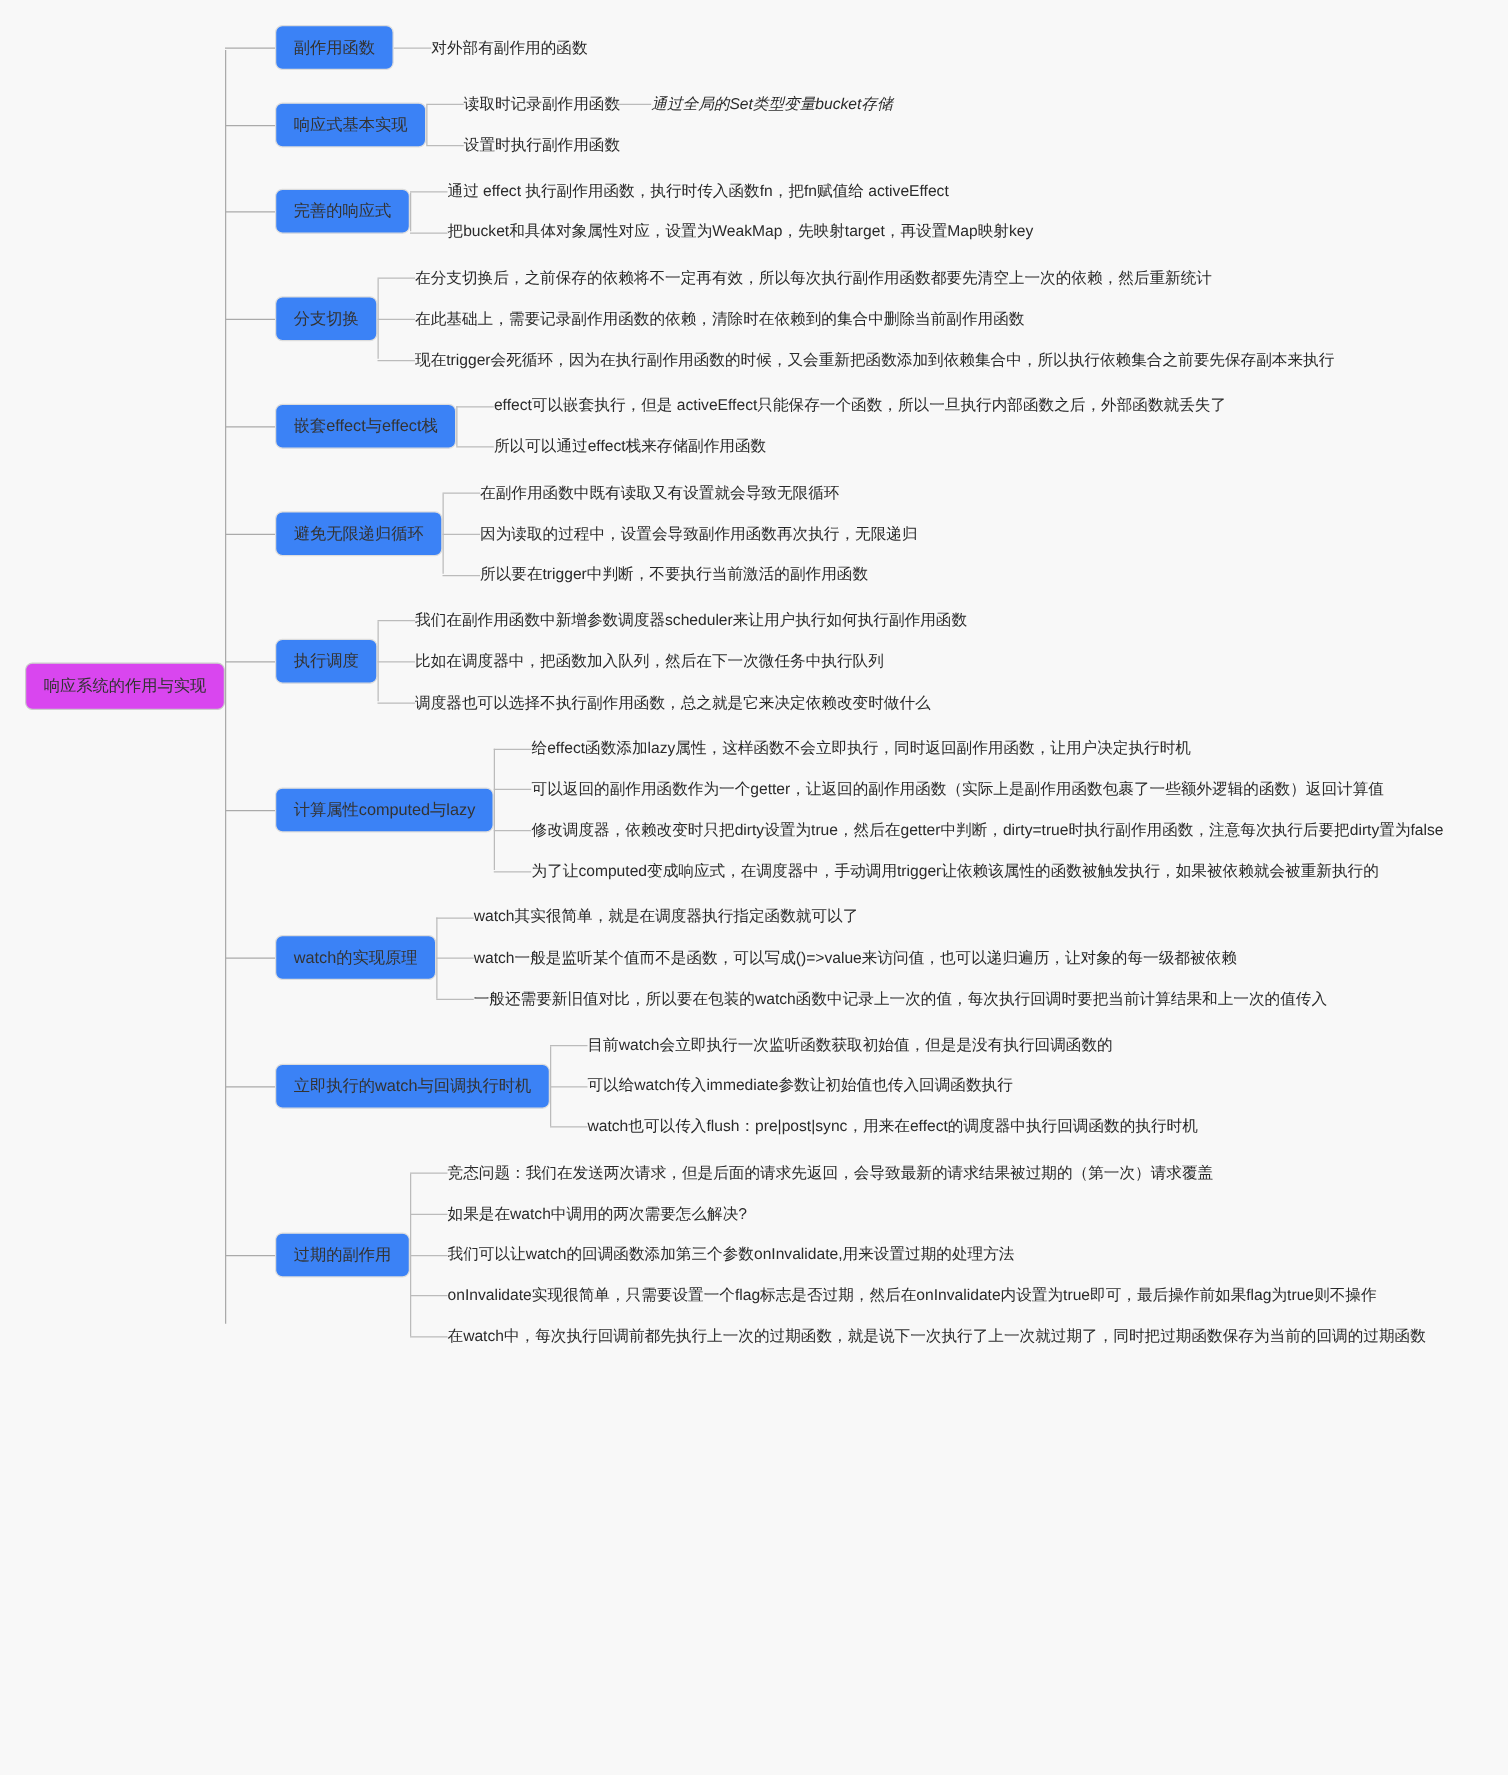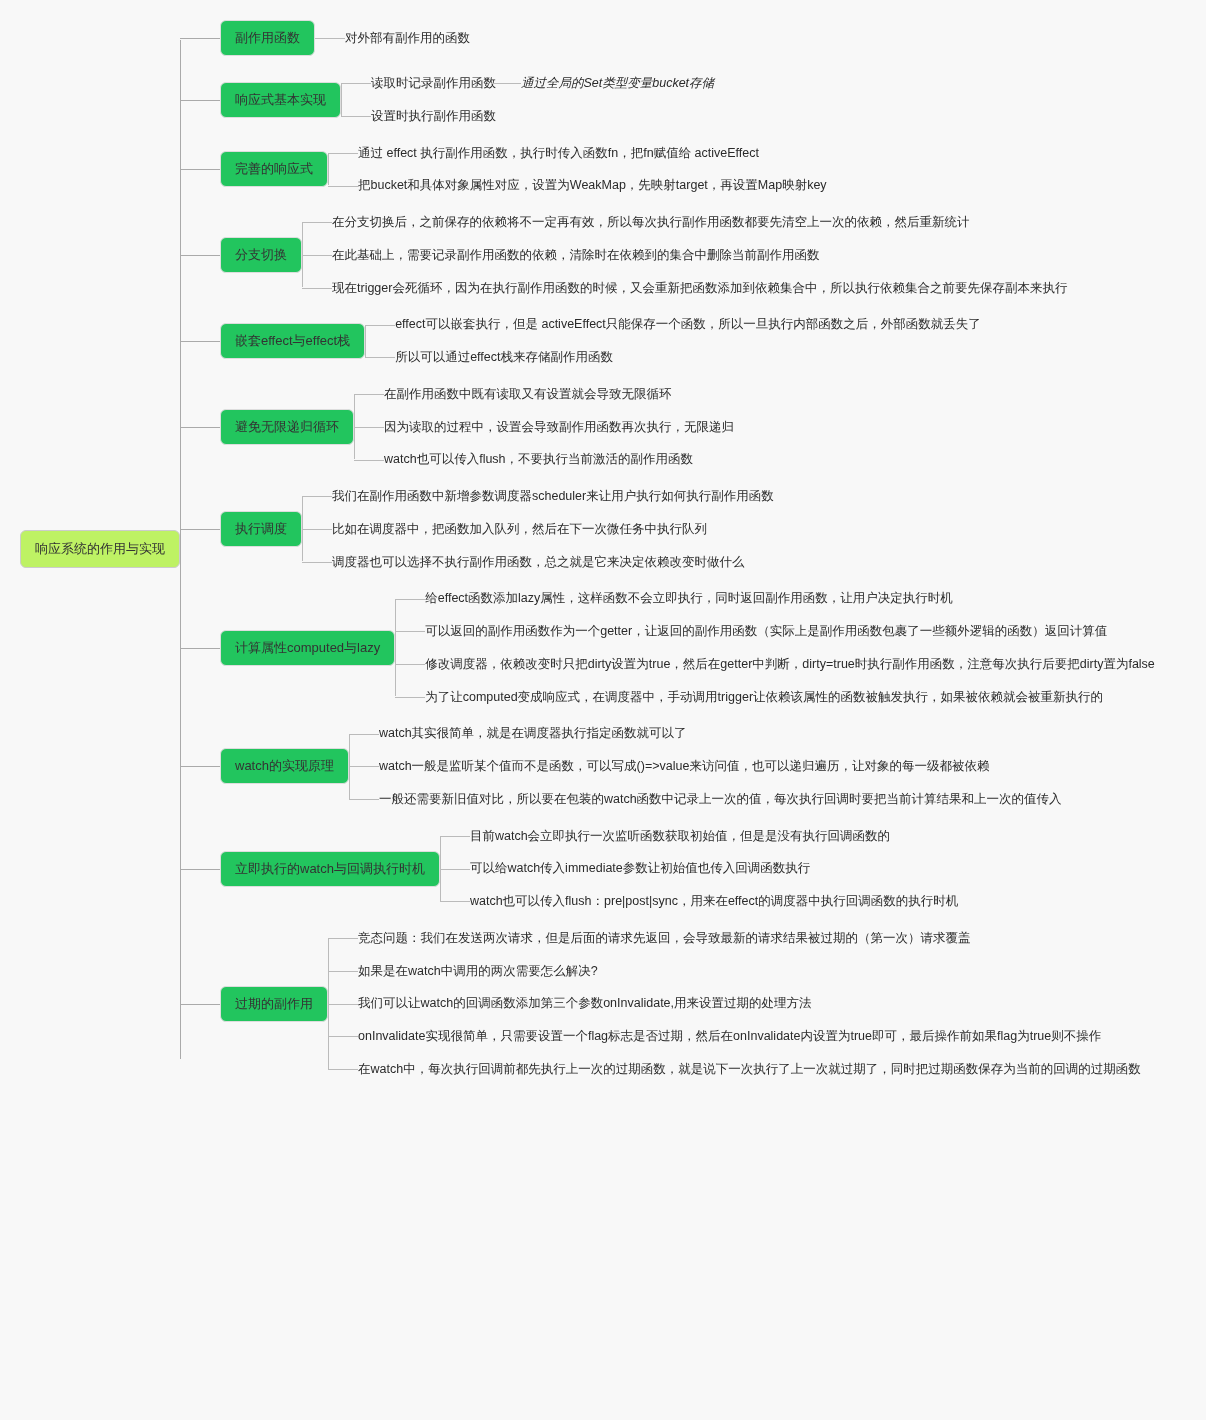--- a/index.html
+++ b/index.html
@@ -10,21 +10,21 @@
     font-family: -apple-system, "PingFang SC", "Microsoft YaHei", sans-serif;
     font-size: 13px;
     color: #333;
   }
   .mindmap {
     display: flex;
     align-items: center;
     gap: 40px;
   }
   .root-node {
-    background: #bef264;
+    background: #d946ef;
     border: 1px solid #ccc;
     border-radius: 6px;
     padding: 9px 14px;
     white-space: nowrap;
     flex-shrink: 0;
   }
   .children {
     display: flex;
     flex-direction: column;
     gap: 18px;
@@ -39,21 +39,21 @@
   .branch::before {
     content: "";
     position: absolute;
     left: -40px;
     top: 50%;
     width: 40px;
     height: 1px;
     border-top: 1px solid #aaa;
   }
   .box-node {
-    background: #22c55e;
+    background: #3b82f6;
     border: 1px solid #ddd;
     border-radius: 6px;
     padding: 8px 14px;
     white-space: nowrap;
     flex-shrink: 0;
     font-size: 13px;
   }
   .leaves {
     display: flex;
     flex-direction: column;
@@ -180,21 +180,21 @@
       <div class="branch">
         <div class="box-node">避免无限递归循环</div>
         <div class="leaves">
           <div class="leaf">
             <span>在副作用函数中既有读取又有设置就会导致无限循环</span>
           </div>
           <div class="leaf">
             <span>因为读取的过程中，设置会导致副作用函数再次执行，无限递归</span>
           </div>
           <div class="leaf">
-            <span>watch也可以传入flush，不要执行当前激活的副作用函数</span>
+            <span>所以要在trigger中判断，不要执行当前激活的副作用函数</span>
           </div>
         </div>
       </div>
       <div class="branch">
         <div class="box-node">执行调度</div>
         <div class="leaves">
           <div class="leaf">
             <span>我们在副作用函数中新增参数调度器scheduler来让用户执行如何执行副作用函数</span>
           </div>
           <div class="leaf">

